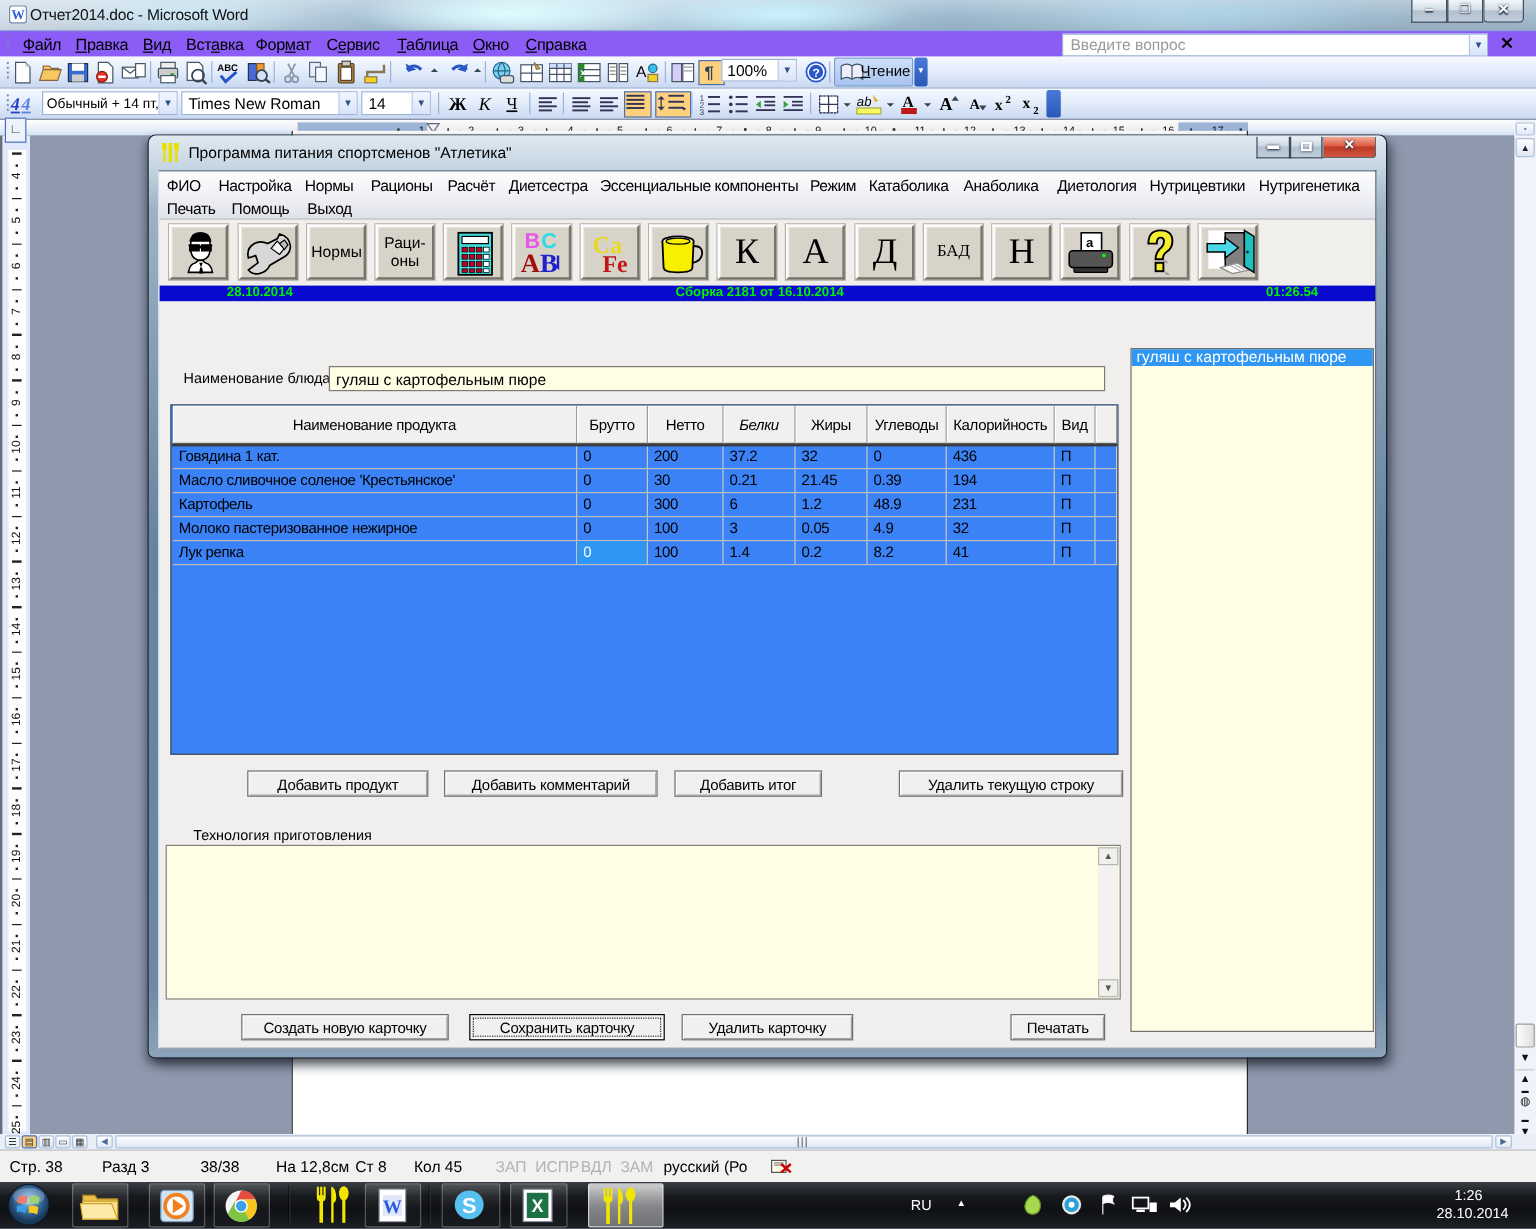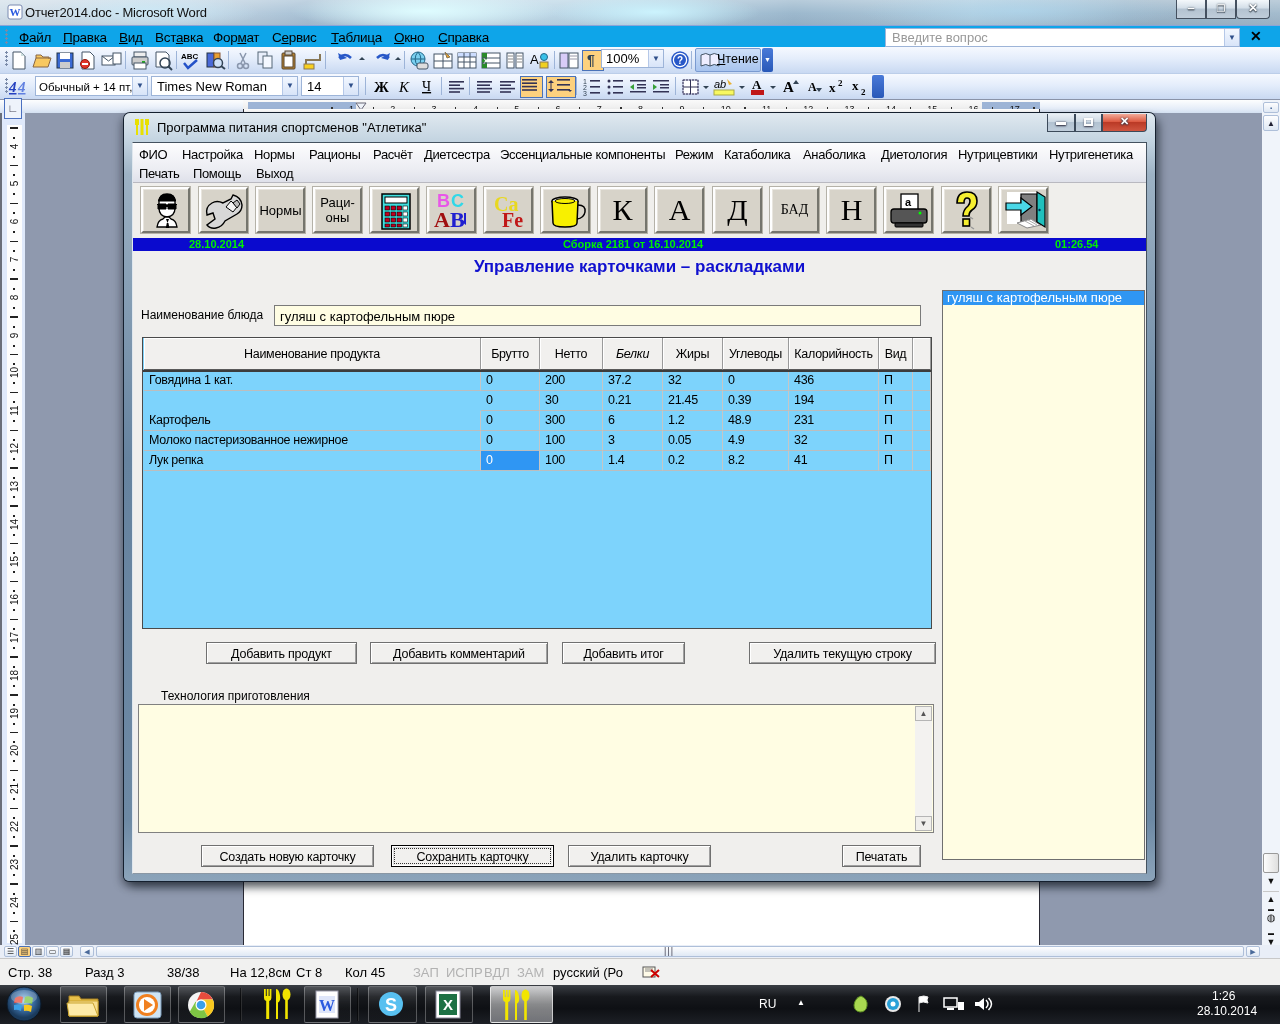--- a/index.html
+++ b/index.html
@@ -8,21 +8,21 @@
 
 #wtitle{left:0;top:0;width:1280px;height:25px;
  background:linear-gradient(rgba(255,255,255,.28),rgba(255,255,255,0) 55%,rgba(0,0,30,.06)),linear-gradient(90deg,#d3e0ea,#c4d6e4 15%,#a9c2d6 24%,#c9dfec 34%,#b7d3e4 48%,#9cb8cd 62%,#b0cadb 76%,#9db6c9 88%,#a3bbcd);overflow:hidden;}
 #wtitle .blob1{position:absolute;left:290px;top:-8px;width:270px;height:38px;background:radial-gradient(closest-side,rgba(222,252,255,1),rgba(215,248,255,0));}
 #wtitle .blob2{position:absolute;left:550px;top:-6px;width:210px;height:36px;background:radial-gradient(closest-side,rgba(205,245,255,.95),rgba(195,238,252,0));}
 #wtitle .blob3{position:absolute;left:860px;top:-10px;width:320px;height:42px;background:radial-gradient(closest-side,rgba(175,218,242,.6),rgba(175,218,242,0));}
 #wtitle .blob4{position:absolute;left:40px;top:-6px;width:220px;height:36px;background:radial-gradient(closest-side,rgba(205,238,252,.7),rgba(205,238,252,0));}
 .wbtn{position:absolute;top:0;height:19px;border:1px solid #44505f;border-top:none;background:linear-gradient(#f4f8fb,#d3dee8 45%,#b3c2d0 50%,#c0cdda);}
 .wbtn span{display:block;text-align:center;color:#fdfdfd;text-shadow:0 0 2px #2a3642,0 1px 1px #2a3642;}
 
-#wmenu{left:0;top:25px;width:1280px;height:38px;background:#0ea5e9;border-top:1px solid #8aa4d8;}
+#wmenu{left:0;top:25px;width:1280px;height:38px;background:#8b5cf6;border-top:1px solid #8aa4d8;}
 #wmenu .mi{position:absolute;top:4px;font-size:13.5px;letter-spacing:-0.3px;color:#000;}
 .grip{position:absolute;left:5px;top:3px;width:3px;height:16px;background-image:radial-gradient(circle at 1.5px 1.5px,#7a8aa8 1px,transparent 1.2px);background-size:3px 4px;}
 
 .tbar{left:0;width:1280px;background:linear-gradient(#f6f9ff,#e4edfb 45%,#c9d9f2);}
 #wtb1{top:47px;height:27px;border-bottom:1px solid #bccee9;}
 #wtb2{top:74px;height:26px;border-bottom:1px solid #8a93a8;}
 .tsep{position:absolute;top:4px;width:1px;height:18px;background:#9db4d8;}
 .ic{position:absolute;top:3px;width:22px;height:21px;}
 .ic svg{position:absolute;left:0;top:0;}
 .hl{background:#fdd17e;border:1px solid #4a72b8;}
@@ -65,21 +65,21 @@
 .tbtn .lb{position:absolute;left:0;right:0;top:50%;transform:translateY(-50%);text-align:center;font-size:13px;color:#000;}
 .serif{font-family:"Liberation Serif",serif;}
 
 #infobar{position:absolute;left:0;top:95px;width:1013px;height:13px;background:#0a0ace;color:#00f000;font-size:11px;font-weight:bold;}
 #infobar span{position:absolute;top:0px;}
 
 #apphead{position:absolute;left:0;top:114px;width:1013px;text-align:center;font-size:17px;font-weight:bold;color:#1010cf;}
 .clabel{position:absolute;font-size:12px;color:#000;}
 #nameinput{position:absolute;left:141px;top:162px;width:647px;height:21px;border:1px solid #7a7a7a;background:#fffde3;font-size:13px;padding:3px 0 0 5px;}
 
-#grid{position:absolute;left:9px;top:194px;width:790px;height:292px;border:1px solid #4a4a4a;background:#7dd3fc;}
+#grid{position:absolute;left:9px;top:194px;width:790px;height:292px;border:1px solid #4a4a4a;background:#3b82f6;}
 .gh{position:absolute;top:0;height:32px;background:#f1f0ee;border-right:1px solid #9a9a9a;border-bottom:1px solid #5a5a5a;box-shadow:inset 1px 1px 0 #fff;font-size:12.5px;text-align:center;color:#000;}
 .gh span{position:absolute;left:0;right:0;top:9px;letter-spacing:-0.3px;}
 .gc{position:absolute;height:20px;font-size:12.5px;letter-spacing:-0.3px;color:#000;border-right:1px solid #c6c6c6;border-bottom:1px solid #bdbdbd;padding:2px 0 0 5px;overflow:hidden;white-space:nowrap;}
 
 .btn{position:absolute;height:22px;background:#f1f0ee;border:1px solid #707070;box-shadow:inset 1px 1px 0 #fff, inset -1px -1px 0 #a0a0a0;font-size:12.5px;letter-spacing:-0.2px;text-align:center;color:#000;padding-top:4px;margin-left:31px;}
 
 #techbox{position:absolute;left:5px;top:561px;width:796px;height:129px;background:#fffde3;border:1px solid #808080;}
 #techscroll{position:absolute;right:1px;top:1px;width:17px;height:125px;background:#f3f2f0;}
 
 #listbox{position:absolute;left:809px;top:147px;width:203px;height:570px;background:#fffde3;border:1px solid #6f6f6f;}
@@ -799,22 +799,21 @@
             <path d="M36 3 L44 8 L44 38 L36 33 Z" fill="#20c0bc" stroke="#000" stroke-width="1.2"></path>
             <circle cx="38.5" cy="21" r="1.2" fill="#035"></circle>
             <path d="M5 14 L20 14 L20 9 L31 17.5 L20 26 L20 21 L5 21 Z" fill="#4ad8e8" stroke="#000" stroke-width="1.2"></path>
           </svg></div>
       </div>
   <div id="infobar">
    <span style="left:56px;">28.10.2014</span>
    <span style="left:430px;">Сборка 2181 от 16.10.2014</span>
    <span style="left:922px;">01:26.54</span>
   </div>
-  <div id="apphead">Управление карточками – раскладками</div>
-  <span class="clabel" style="left:8px;top:165px;">Наименование блюда</span>
+  <span class="clabel" style="left:20px;top:165px;">Наименование блюда</span>
   <div id="nameinput">гуляш с картофельным пюре</div>
   <div id="grid">
         <div class="gh" style="left:1px;width:337px;">
           <span>Наименование продукта</span>
         </div>
         <div class="gh" style="left:338px;width:59px;">
           <span>Брутто</span>
         </div>
         <div class="gh" style="left:397px;width:63px;">
           <span>Нетто</span>
@@ -839,20 +838,21 @@
         </div>
         <div class="gc" style="left:1px;top:33px;width:337px;">Говядина 1 кат.</div>
         <div class="gc" style="left:338px;top:33px;width:59px;">0</div>
         <div class="gc" style="left:397px;top:33px;width:63px;">200</div>
         <div class="gc" style="left:460px;top:33px;width:60px;">37.2</div>
         <div class="gc" style="left:520px;top:33px;width:60px;">32</div>
         <div class="gc" style="left:580px;top:33px;width:66px;">0</div>
         <div class="gc" style="left:646px;top:33px;width:90px;">436</div>
         <div class="gc" style="left:736px;top:33px;width:34px;">П</div>
         <div class="gc" style="left:770px;top:33px;width:18px;"></div>
+        <div class="gc" style="left:1px;top:53px;width:337px;">Масло сливочное соленое 'Крестьянское'</div>
         <div class="gc" style="left:338px;top:53px;width:59px;">0</div>
         <div class="gc" style="left:397px;top:53px;width:63px;">30</div>
         <div class="gc" style="left:460px;top:53px;width:60px;">0.21</div>
         <div class="gc" style="left:520px;top:53px;width:60px;">21.45</div>
         <div class="gc" style="left:580px;top:53px;width:66px;">0.39</div>
         <div class="gc" style="left:646px;top:53px;width:90px;">194</div>
         <div class="gc" style="left:736px;top:53px;width:34px;">П</div>
         <div class="gc" style="left:770px;top:53px;width:18px;"></div>
         <div class="gc" style="left:1px;top:73px;width:337px;">Картофель</div>
         <div class="gc" style="left:338px;top:73px;width:59px;">0</div>

